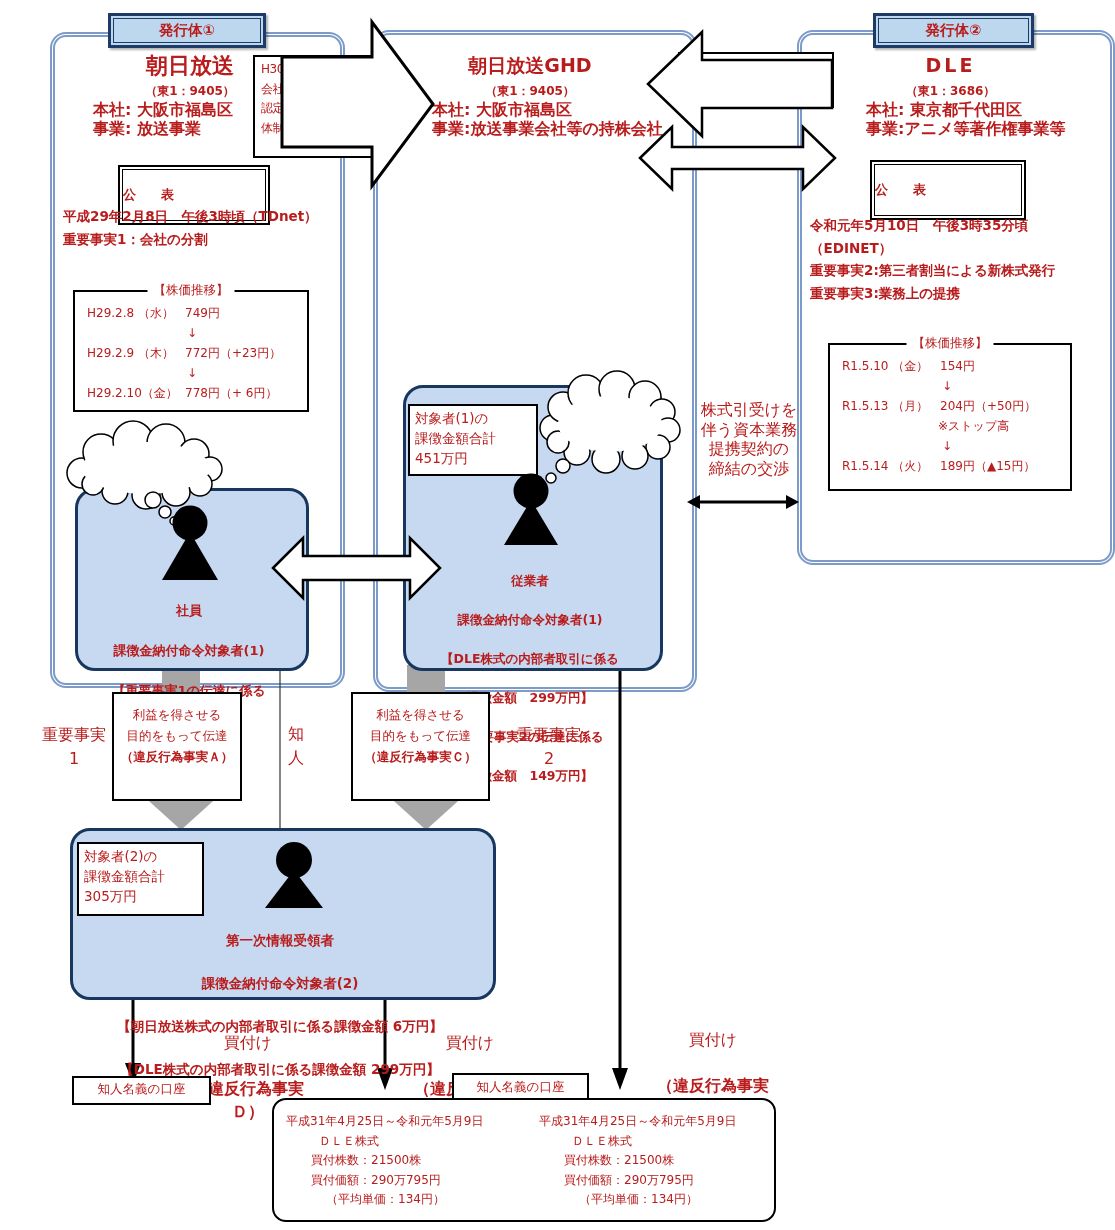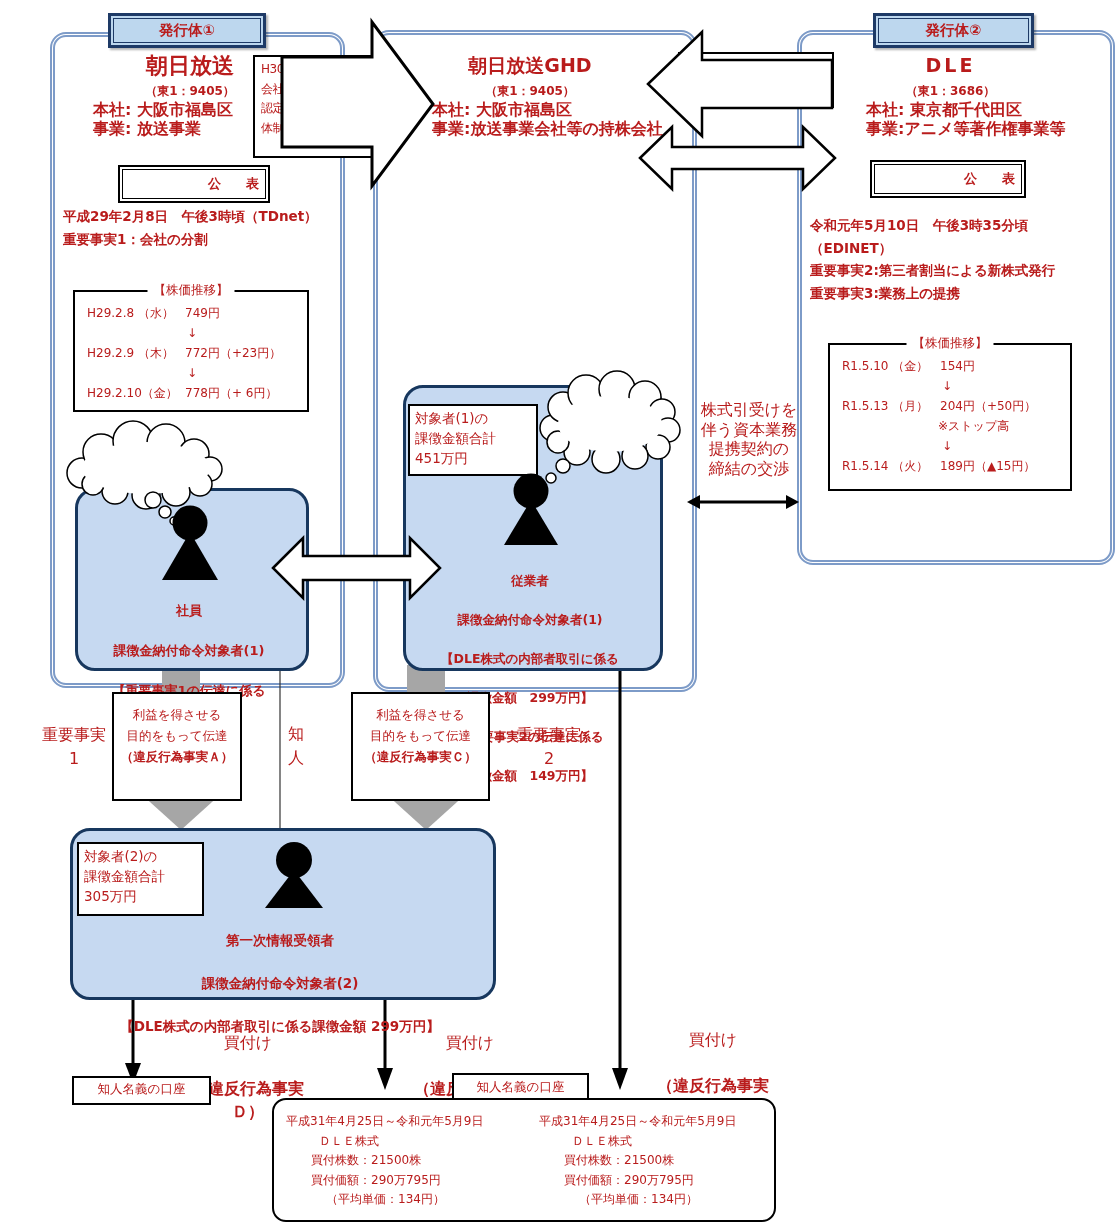--- a/index.html
+++ b/index.html
@@ -8,21 +8,21 @@
   .abs{position:absolute;}
   .container{position:absolute;border:5px double #7d9bc8;border-radius:16px;background:#fff;z-index:1;}
   .svglayer{position:absolute;left:0;top:0;pointer-events:none;}
   .z2{z-index:2;} .z3{z-index:3;} .z5{z-index:5;} .z6{z-index:6;}
   .txt{position:absolute;white-space:pre-line;z-index:3;font-size:16px;line-height:19px;}
   .b{font-weight:700;}
   .ctr{text-align:center;}
   .tab{position:absolute;background:#bdd7ee;border:3px solid #1e3a66;z-index:3;box-shadow:2px 2px 2px rgba(0,0,0,.3);}
   .tab-inner{border:1px solid #1e3a66;margin:2px;text-align:center;font-weight:700;font-size:14.5px;padding:2px 0;}
   .pub{position:absolute;border:2px solid #000;background:#fff;padding:2px;z-index:3;}
-  .pub-inner{border:1px solid #000;text-align:right;font-weight:700;font-size:13px;padding:5px 0;letter-spacing:6px;}
+  .pub-inner{border:1px solid #000;text-align:left;font-weight:700;font-size:13px;padding:16px 0;letter-spacing:6px;}
   .panel{position:absolute;border:2px solid #000;background:#fff;z-index:3;}
   .pbox{position:absolute;background:#c6d9f1;border:3px solid #17375e;border-radius:20px;z-index:3;}
   .pricebox{position:absolute;border:2px solid #000;background:#fff;font-size:12px;padding-top:11px;z-index:3;}
   .pricetitle{position:absolute;top:-10px;left:50%;transform:translateX(-50%);background:#fff;padding:0 6px;font-size:12.5px;white-space:nowrap;text-align:right;}
   .prow{display:flex;padding-left:12px;line-height:20px;white-space:pre;}
   .pdate{width:98px;}
   .parrow{padding-left:112px;line-height:20px;}
   .pnote{padding-left:108px;line-height:20px;}
   .tradebox{position:absolute;border:2px solid #000;border-radius:14px;background:#fff;z-index:3;font-size:12px;}
   .tline{line-height:19.5px;white-space:pre;}
@@ -163,20 +163,21 @@
     <div class="b">（違反行為事実Ｃ）</div>
   </div>
 
   <div class="pbox" style="left:70px;top:828px;width:420px;height:166px"></div>
   <div class="panel" style="left:77px;top:842px;width:113px;height:66px;font-size:13.5px;line-height:20px;padding:2px 5px;white-space:pre-line">対象者(2)の
 課徴金額合計
 305万円</div>
   <div class="txt b ctr z3" style="left:70px;top:908px;width:420px;font-size:13.5px;line-height:21.5px">
     <div>第一次情報受領者</div>
     <div>課徴金納付命令対象者(2)</div>
+    <div>【朝日放送株式の内部者取引に係る課徴金額 6万円】</div>
     <div>【DLE株式の内部者取引に係る課徴金額 299万円】</div>
   </div>
 
   <div class="txt ctr" style="left:178px;top:1008px;width:140px;line-height:23px">
     <div>買付け</div>
     <div class="b">（違反行為事実Ｄ）</div>
   </div>
   <div class="txt ctr" style="left:405px;top:1008px;width:130px;line-height:23px">
     <div>買付け</div>
     <div class="b">（違反行為事実Ｅ）</div>

